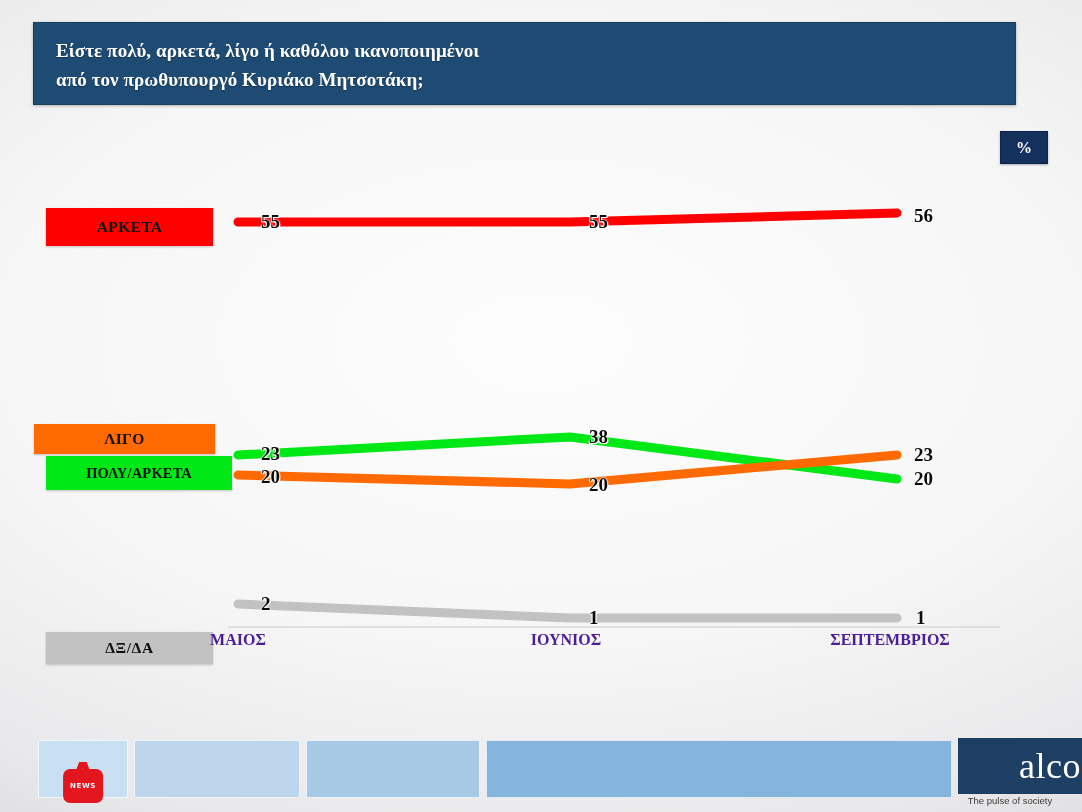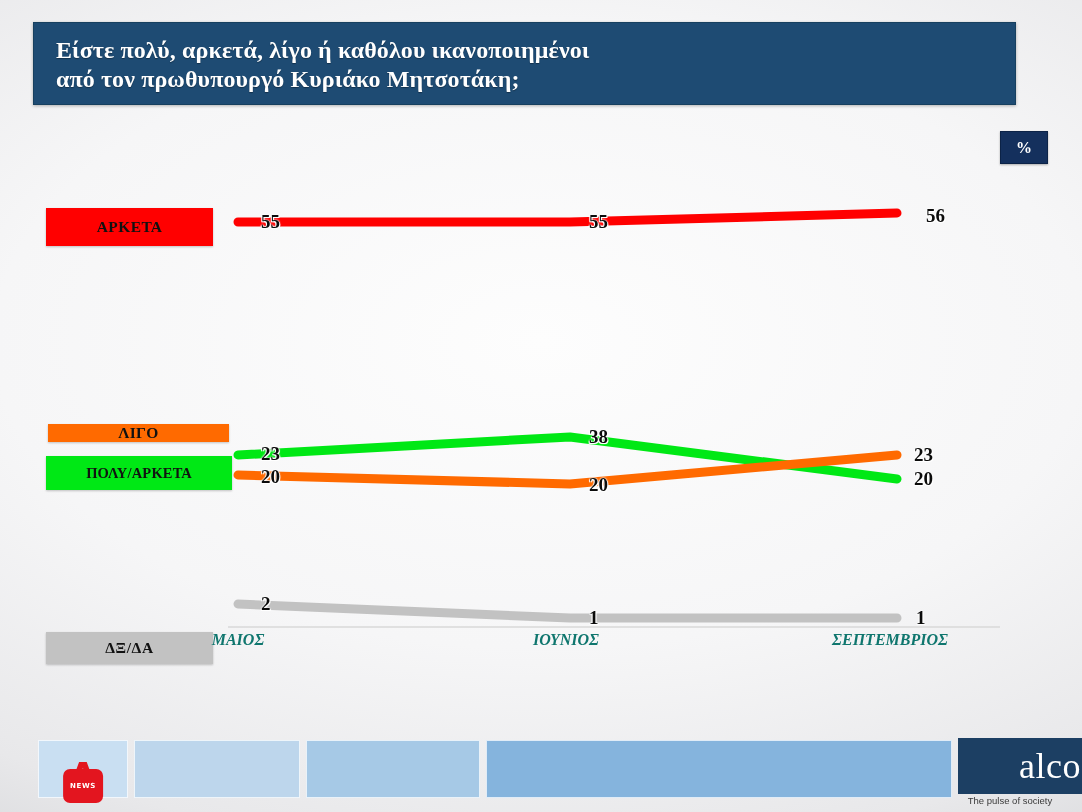--- a/index.html
+++ b/index.html
@@ -14,21 +14,21 @@
   
   #title-bar{
     position:absolute;left:33px;top:22px;width:983px;height:83px;
     background:#1e4b73;
     border:1px solid #17405f;
     box-shadow:0 1px 3px rgba(0,0,0,.28);
     box-sizing:border-box;
   }
   #title-text{
     position:absolute;left:22px;top:13px;right:10px;
-    color:#ffffff;font-weight:bold;font-size:24px;line-height:29px;
+    color:#ffffff;font-weight:bold;font-size:19px;line-height:29px;
     letter-spacing:.1px;text-shadow:0 1px 1px rgba(0,0,0,.35);
     white-space:pre-line;
   }
 
   
   #pct-badge{
     position:absolute;left:1000px;top:131px;width:48px;height:33px;
     background:#14305d;border:1px solid #0c2347;
     color:#fff;font-weight:bold;font-size:16px;
     display:flex;align-items:center;justify-content:center;
@@ -43,36 +43,36 @@
 
   
   .legend-box{
     position:absolute;
     display:flex;align-items:center;justify-content:center;
     font-weight:bold;color:#111;
     box-sizing:border-box;
     box-shadow:0 1px 2px rgba(0,0,0,.22);
   }
   #legend-katholou{left:46px;top:208px;width:167px;height:38px;background:#ff0000;font-size:15.5px;letter-spacing:.4px;}
-  #legend-ligo{left:48px;top:424px;width:181px;height:18px;background:#ff6a00;font-size:15.5px;letter-spacing:.4px;}
+  #legend-ligo{left:34px;top:424px;width:181px;height:30px;background:#ff6a00;font-size:15.5px;letter-spacing:.4px;}
   #legend-poly{left:46px;top:456px;width:186px;height:34px;background:#00e815;font-size:14.5px;letter-spacing:.2px;}
   #legend-dxda{left:46px;top:592px;width:167px;height:32px;background:#c2c2c2;font-size:15.5px;letter-spacing:.6px;margin-top:40px;}
 
   
   .dlabel{
     position:absolute;font-weight:bold;font-size:19px;color:#0b0b0b;
     text-shadow:0 0 2px #fff,0 0 2px #fff,1px 1px 0 #fff,-1px 1px 0 #fff;
     white-space:nowrap;
     padding-left:11px;
   }
 
   
   .xlabel{
-    position:absolute;top:631px;font-weight:bold;font-size:16px;color:#0f766e;
-    text-align:center;white-space:nowrap;transform:translateX(-50%);font-style:italic;
+    position:absolute;top:631px;font-weight:bold;font-size:16px;color:#4c1d95;
+    text-align:center;white-space:nowrap;transform:translateX(-50%);
   }
 
   
   #footer{position:absolute;left:0;top:736px;width:1082px;height:76px;}
   .fbar{position:absolute;top:4px;height:58px;box-sizing:border-box;border:1px solid rgba(255,255,255,.75);}
   #fbar-logo{left:38px;width:90px;background:#c9dff2;}
   #fbar-1{left:134px;width:166px;background:#bdd6ec;}
   #fbar-2{left:306px;width:174px;background:#a6c9e6;}
   #fbar-3{left:486px;width:466px;background:#85b4dd;}
 
@@ -138,21 +138,21 @@
 </div>
 <div class="legend-box" id="legend-poly">
   <span>ΠΟΛΥ/ΑΡΚΕΤΑ</span>
 </div>
 <div class="legend-box" id="legend-dxda">
   <span>ΔΞ/ΔΑ</span>
 </div>
 
 <div class="dlabel" style="left:250px;top:211px;">55</div>
 <div class="dlabel" style="left:578px;top:211px;">55</div>
-<div class="dlabel" style="left:903px;top:205px;margin-left:12px;">56</div>
+<div class="dlabel" style="left:903px;top:205px;">56</div>
 
 <div class="dlabel" style="left:250px;top:443px;">23</div>
 <div class="dlabel" style="left:578px;top:426px;">38</div>
 <div class="dlabel" style="left:903px;top:468px;">20</div>
 
 <div class="dlabel" style="left:250px;top:466px;">20</div>
 <div class="dlabel" style="left:578px;top:474px;">20</div>
 <div class="dlabel" style="left:903px;top:444px;">23</div>
 
 <div class="dlabel" style="left:250px;top:593px;">2</div>

